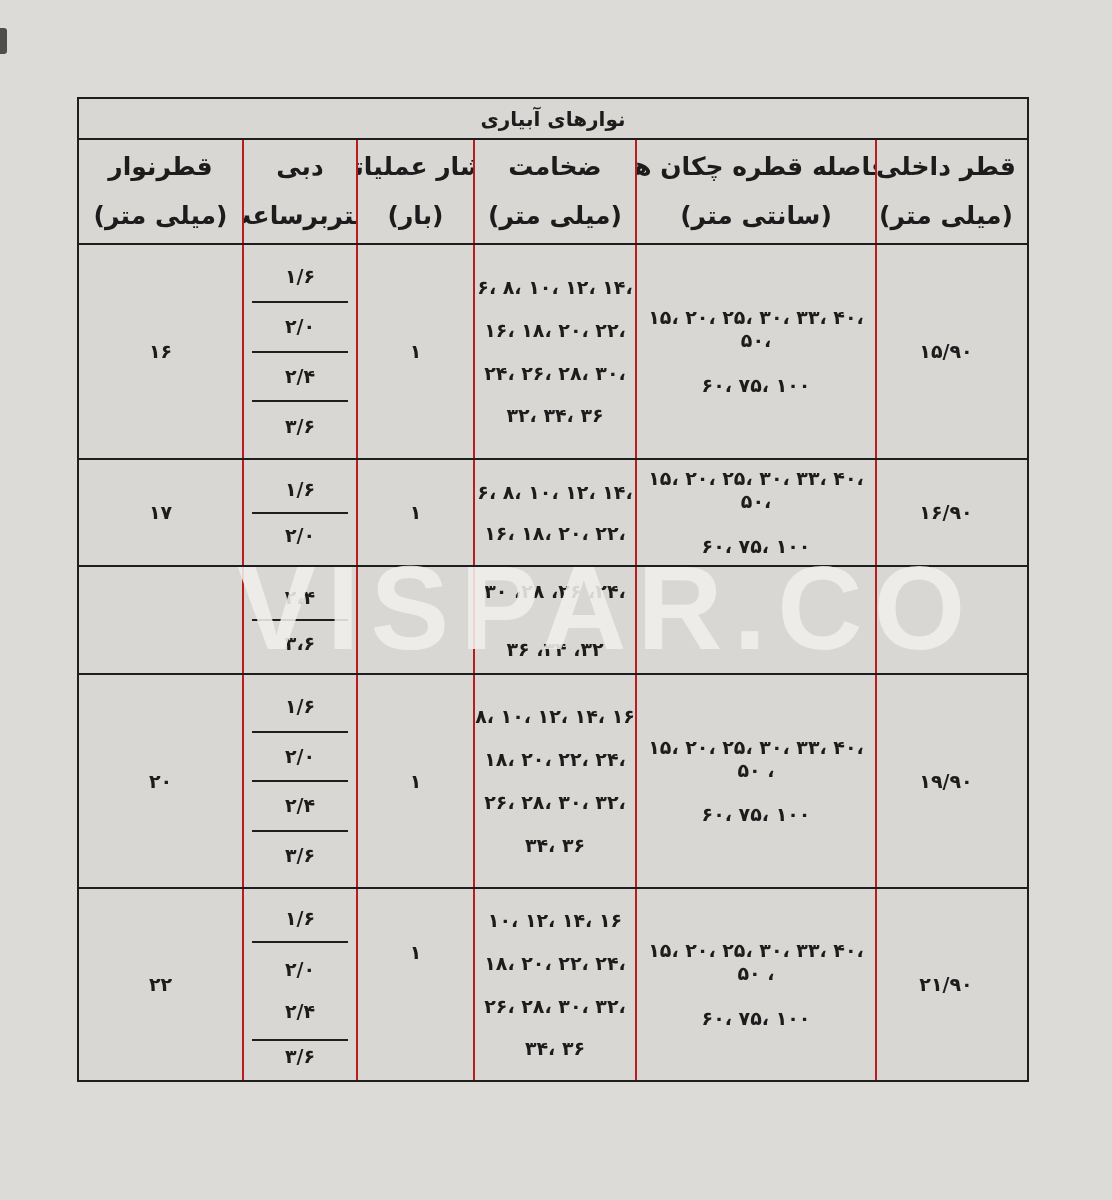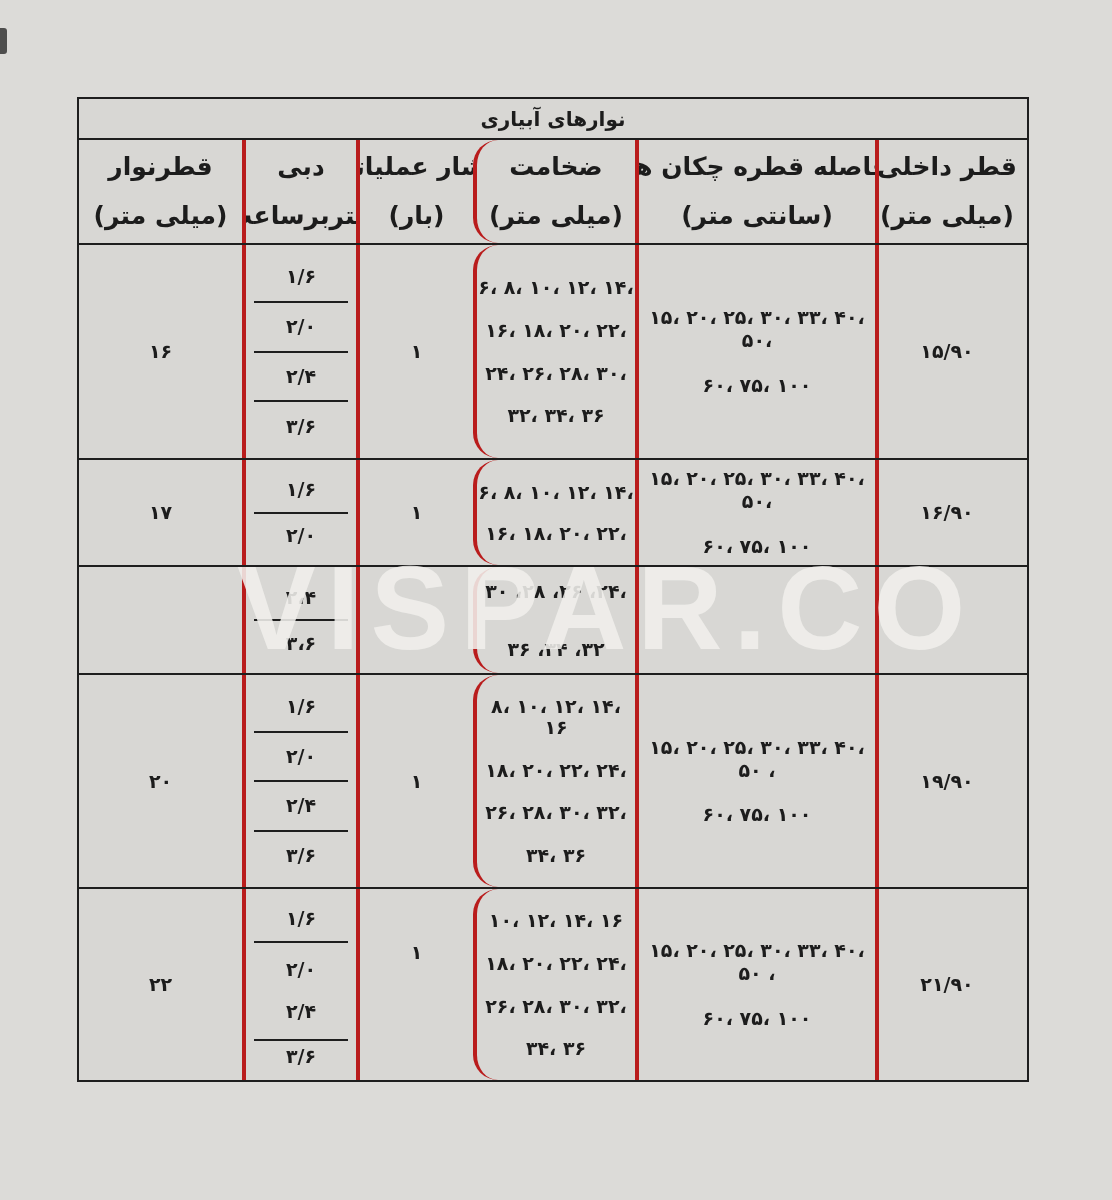--- a/index.html
+++ b/index.html
@@ -26,31 +26,31 @@
   }
   .band{
     box-sizing:border-box;
     border-bottom:2px solid #1e1e1e;
     display:flex;flex-direction:row;
     flex:0 0 auto;
   }
   .band:last-child{border-bottom:none;flex:1 1 auto;}
   .cell{
     box-sizing:border-box;
-    border-left:4px solid #b91c1c;
+    border-left:2px solid #b91c1c;
     display:flex;flex-direction:column;
     align-items:center;justify-content:center;
     text-align:center;
     overflow:hidden;
   }
   .cell:first-child{border-left:none;}
   .c1{width:163px;} 
   .c2{width:114px;} 
   .c3{width:117px;} 
-  .c4{width:162px;border-radius:25px;} 
+  .c4{width:162px;} 
   .c5{width:240px;} 
   .c6{width:140px;} 
 
   .title-band{height:41px;}
   .title-cell{
     width:100%;border-left:none;
     display:flex;align-items:center;justify-content:center;
     font-weight:bold;font-size:20px;
   }
   .header-band{height:105px;}

